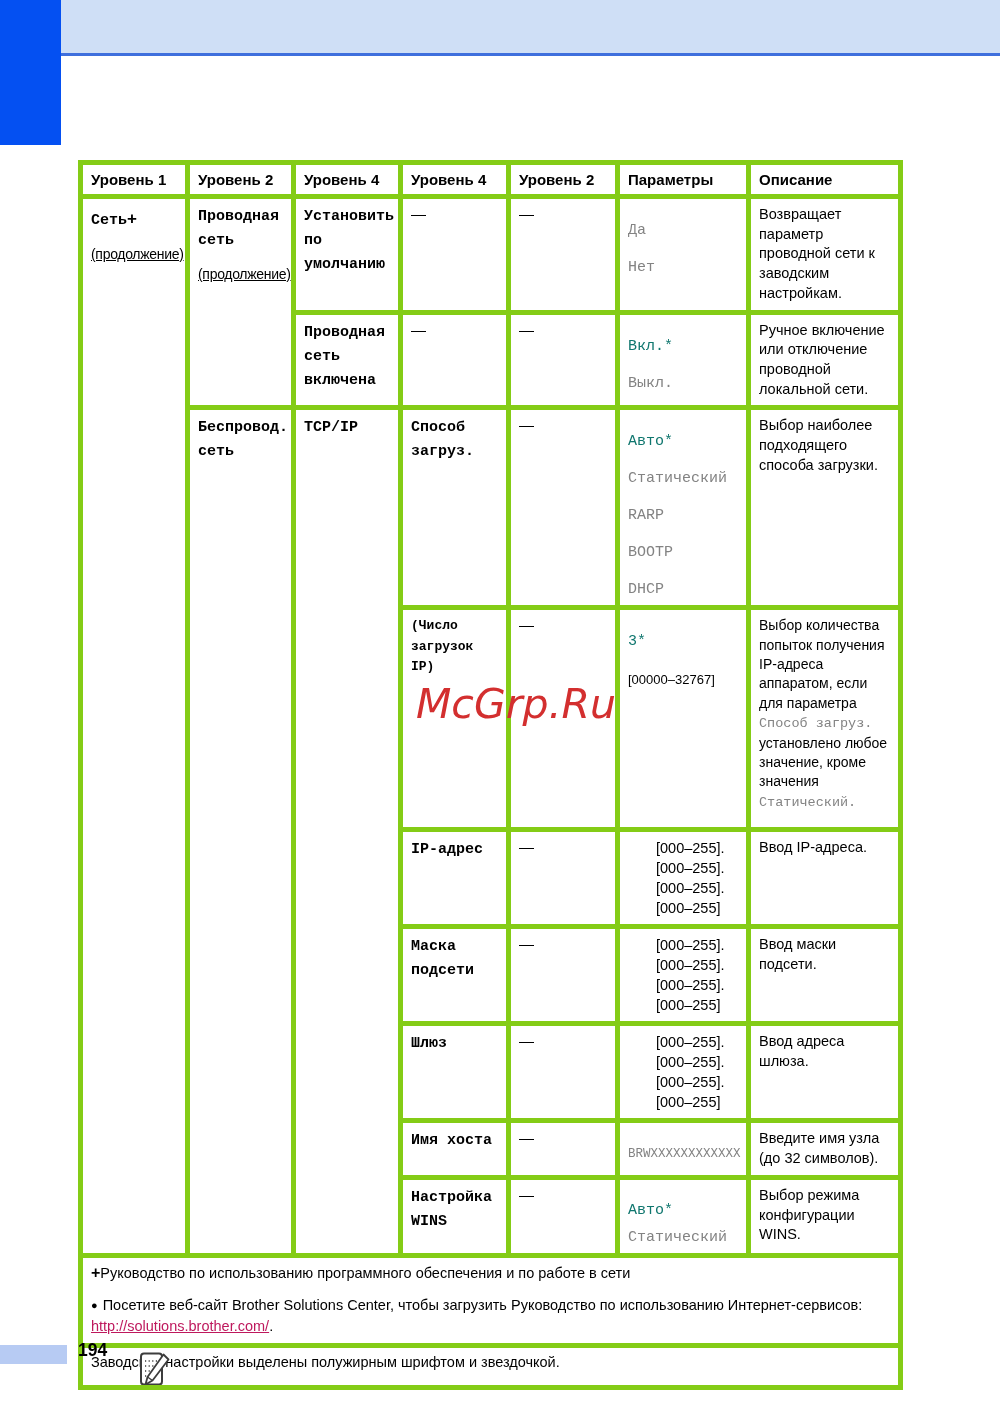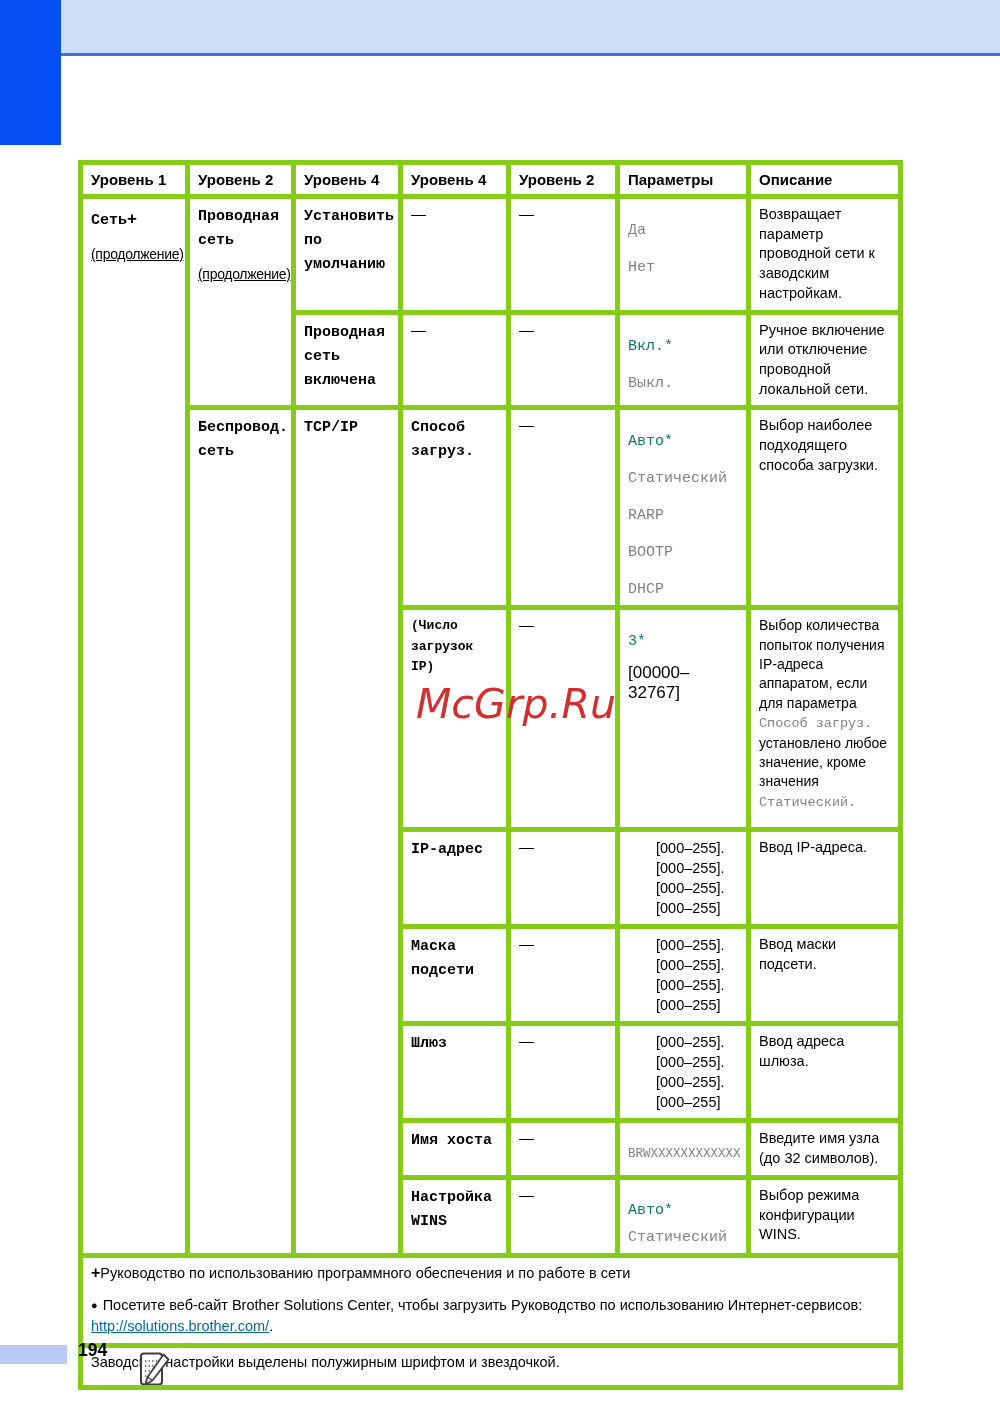--- a/index.html
+++ b/index.html
@@ -22,31 +22,31 @@
   }
   th{font-size:15px;font-weight:bold;padding-top:5px;}
   .mono{font-family:"Liberation Mono","DejaVu Sans Mono",monospace;font-weight:bold;font-size:15px;line-height:1.6;}
   .mono.small{font-size:13px;line-height:1.55;}
   .cont{font-family:"Liberation Sans",sans-serif;font-weight:normal;font-size:14px;letter-spacing:-0.3px;margin-top:12px;line-height:1.3;text-decoration:underline;}
   .dash{font-size:15px;}
   .opt{font-family:"Liberation Mono","DejaVu Sans Mono",monospace;font-size:15px;color:#838383;line-height:19px;margin-top:18px;}
   .opt.first{margin-top:16px;}
   .opt.default{color:#0f766e;font-weight:normal;}
   .opt.brw{font-size:12.5px;}
-  .range{font-size:17px;margin-top:12px;}
+  .range{font-size:13px;margin-top:21px;}
   .octet{font-size:14.5px;line-height:1.38;margin-left:28px;}
   .desc{font-size:14.5px;line-height:1.36;}
   .desc .inmono{font-family:"Liberation Mono","DejaVu Sans Mono",monospace;font-size:13.5px;color:#838383;}
   
   td.fnote{padding-left:112px;padding-top:8px;}
   .fn1{font-size:14.5px;}
   .fn1 .plus{font-weight:bold;font-size:16px;}
   .fn2{font-size:14.5px;margin-top:13px;line-height:1.45;}
   .fn2 .bullet{font-size:11px;vertical-align:1px;margin-right:5px;}
-  .fn2 a{color:#0369a1;text-decoration:underline;cursor:pointer;}
+  .fn2 a{color:#be185d;text-decoration:underline;cursor:pointer;}
   td.noterow{border-top:2.5px solid #2e2e2e;position:relative;padding-left:112px;padding-top:11px;font-size:14.5px;}
   .note-icon{position:absolute;left:56px;top:3px;}
   
   .watermark{
     position:absolute;left:416px;top:680px;z-index:5;
     font-family:"DejaVu Sans",sans-serif;font-style:italic;
     font-size:41px;color:#d32f2f;white-space:nowrap;
   }
   
   .footer-bar{position:absolute;left:0;top:1345px;width:67px;height:19px;background:#b7cbf3;}

